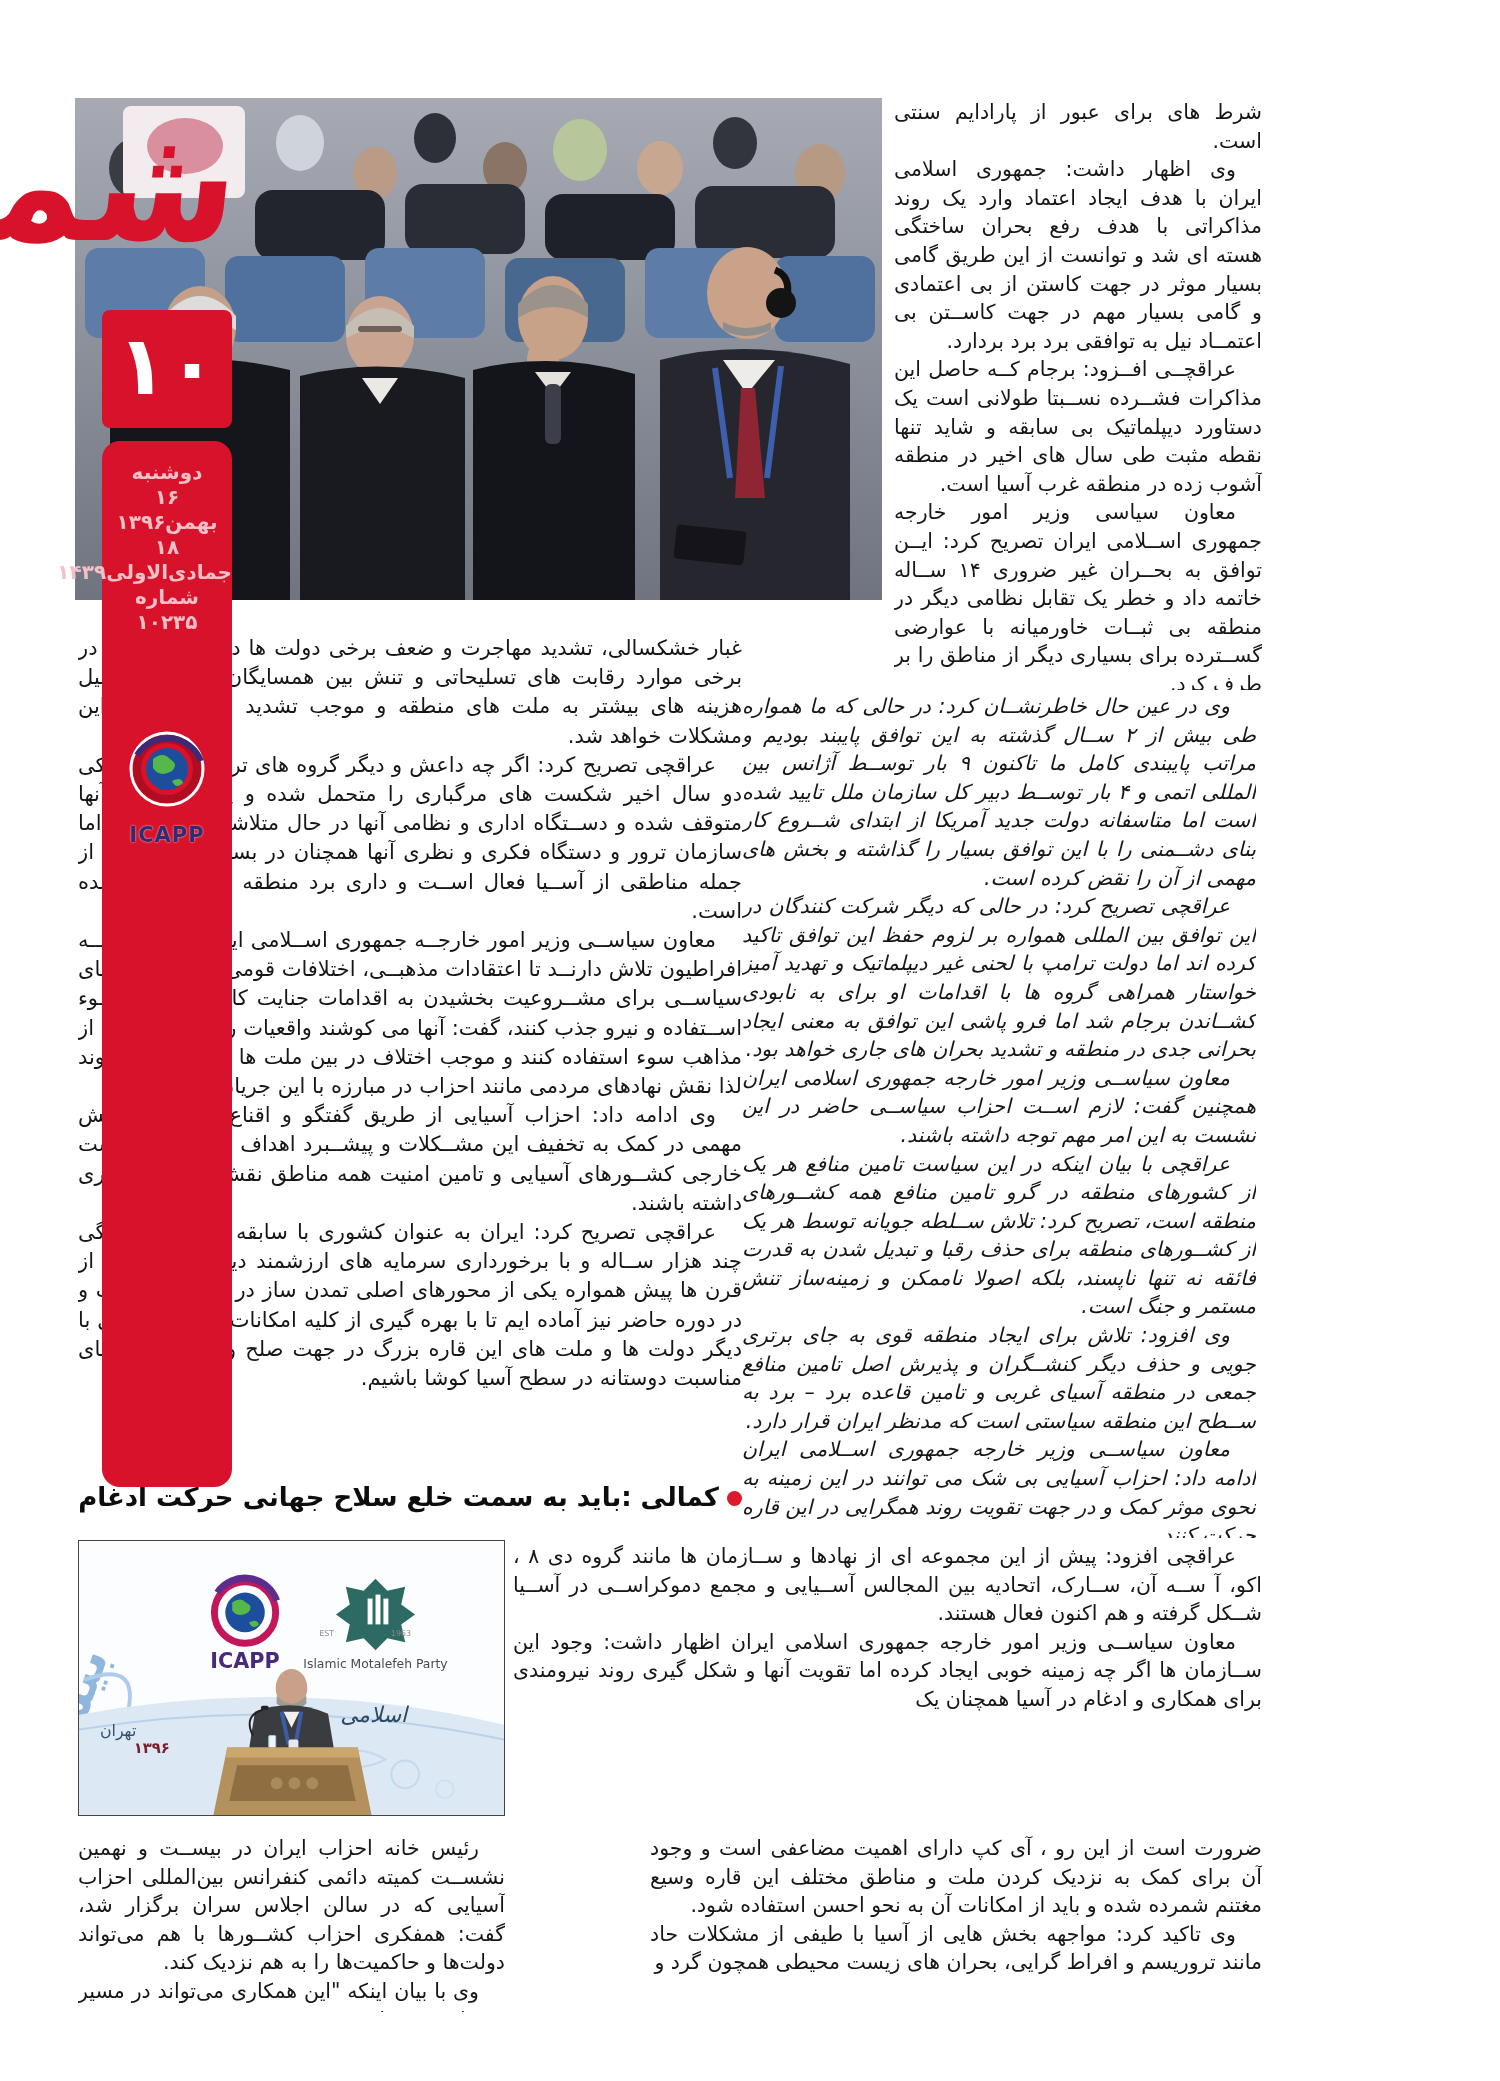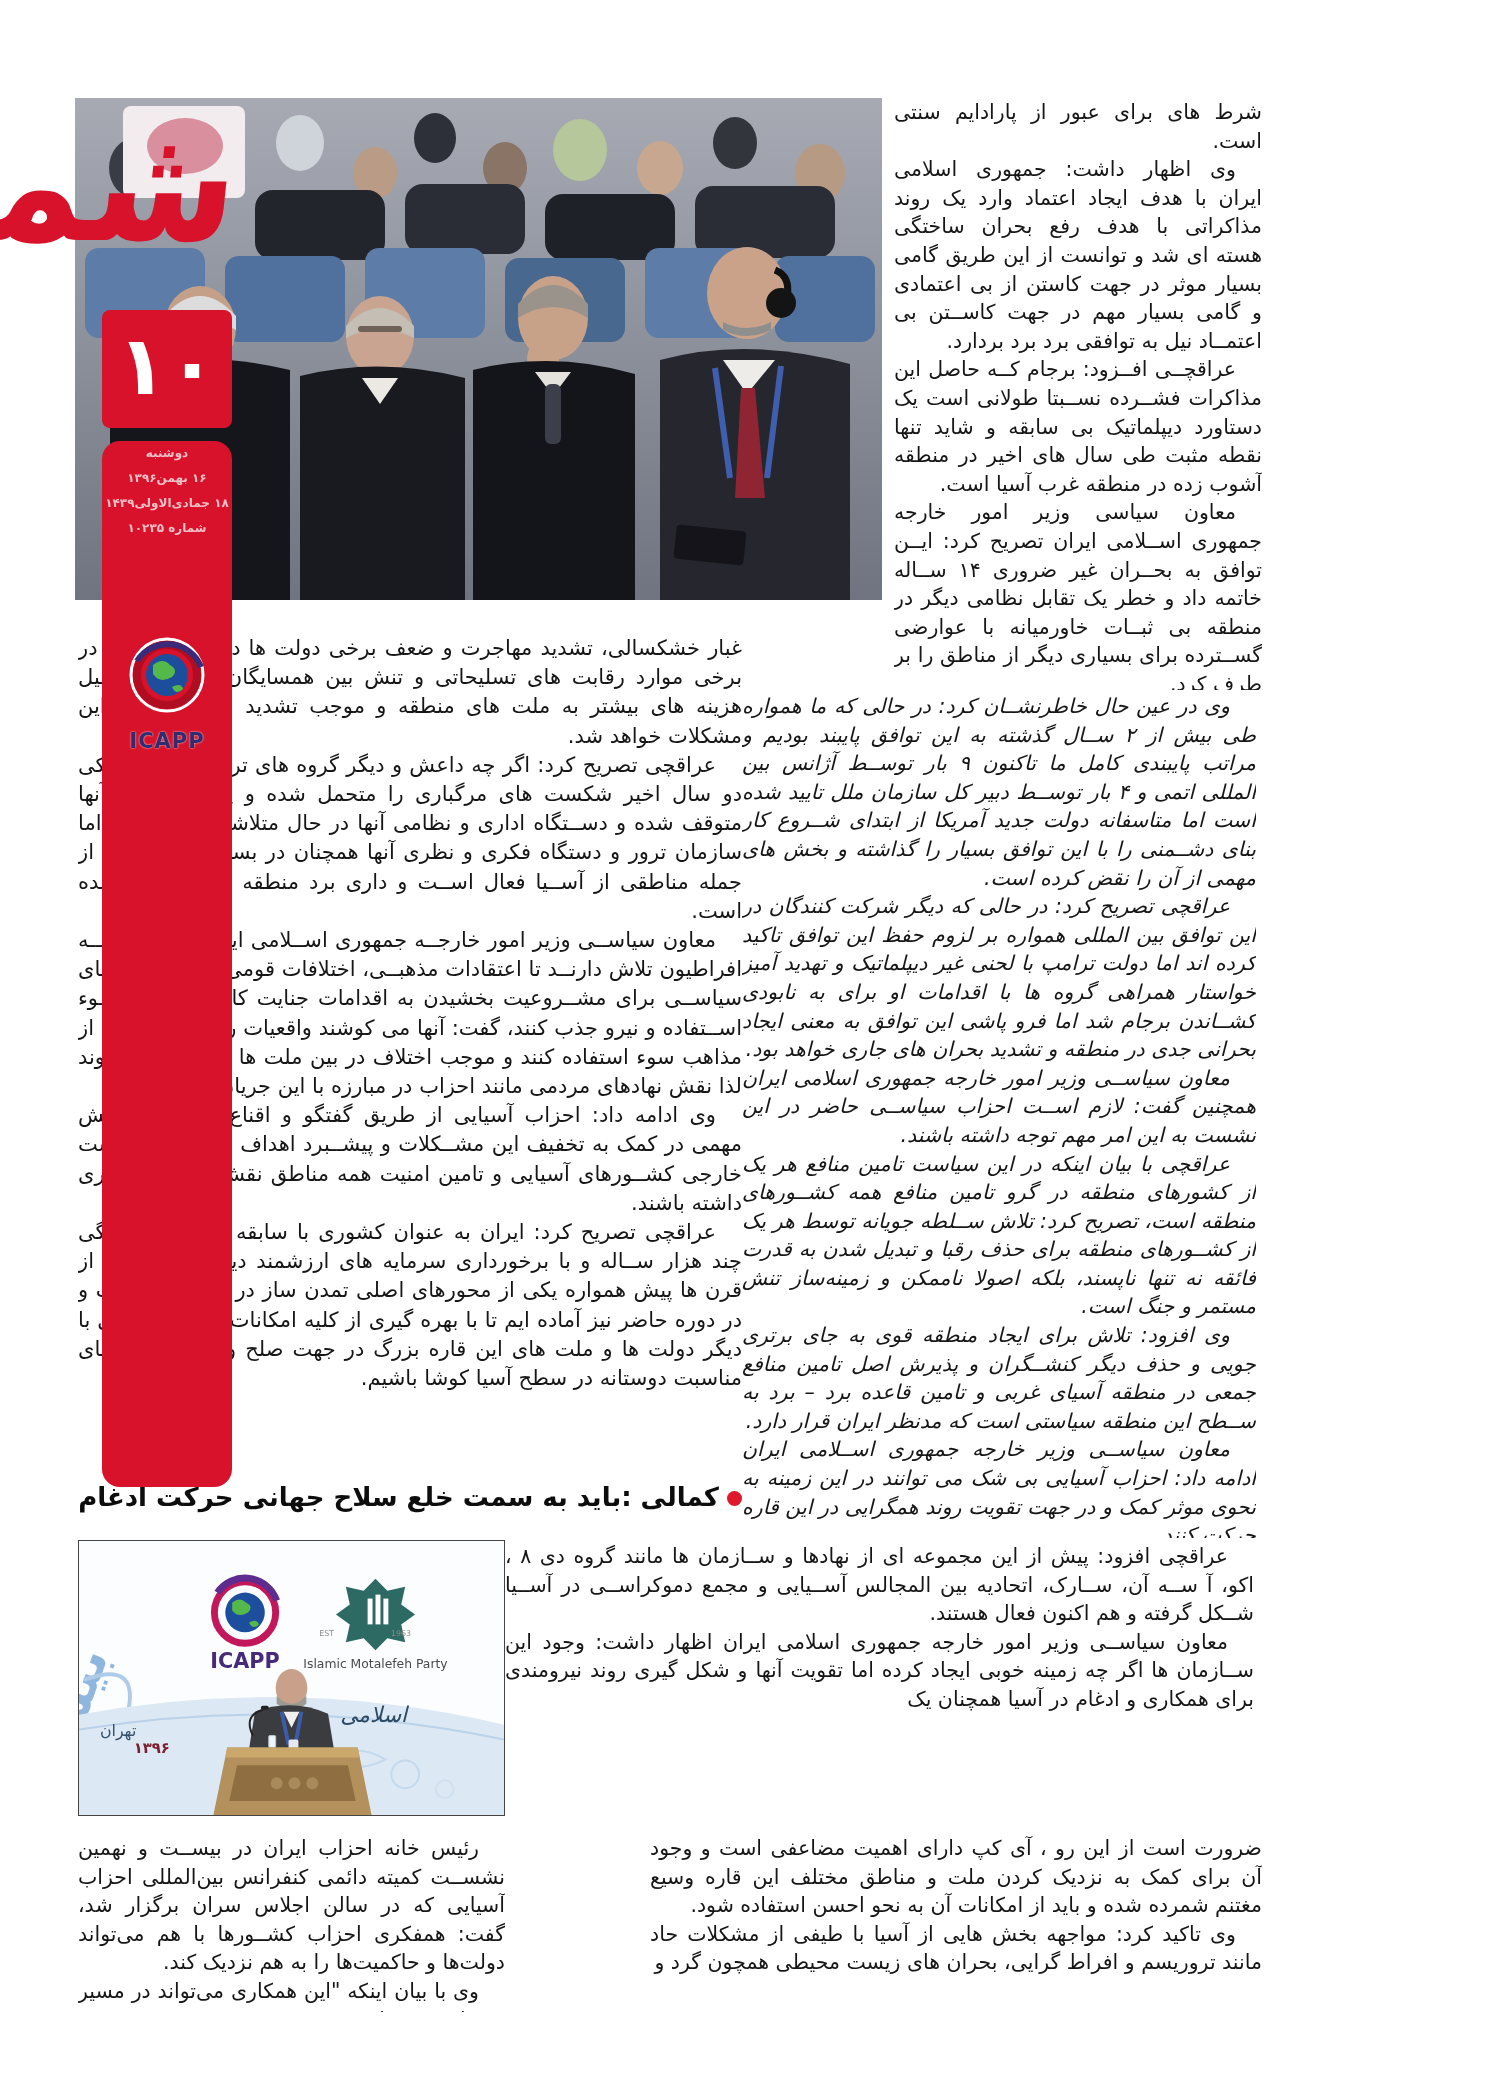--- a/index.html
+++ b/index.html
@@ -9,42 +9,42 @@
     overflow:hidden;color:#161616;
   }
   .abs{position:absolute;}
   
   .tx{font-size:20.5px;line-height:28.6px;text-align:justify;overflow:hidden;}
   .tx p{margin:0;text-indent:26px;}
   .tx.cont p:first-child{text-indent:0;}
   
   #blockA{right:238px;top:98px;width:368px;height:592px;}
   #blockB{right:244px;top:692px;width:514px;height:846px;font-style:italic;}
-  #blockD{right:246px;top:1542px;width:749px;height:288px;}
+  #blockD{right:238px;top:1542px;width:749px;height:288px;}
   #blockD2{right:238px;top:1834px;width:612px;height:178px;}
   #blockC{right:758px;top:634px;width:664px;height:846px;font-size:21px;line-height:29.2px;}
   #blockE{right:995px;top:1834px;width:427px;height:178px;}
   
   #photo1{right:618px;top:98px;width:807px;height:502px;}
   #photo2{right:995px;top:1540px;width:427px;height:276px;border:1px solid #444;background:#fbfcfd;box-sizing:border-box;}
   #photo1 svg,#photo2 svg{display:block;width:100%;height:100%;}
   
   #headline2{right:758px;top:1482px;width:664px;height:42px;text-align:right;
     font-weight:bold;font-size:26px;color:#0d0d0d;white-space:nowrap;overflow:hidden;}
   #headline2 .dot{display:inline-block;width:15px;height:15px;border-radius:50%;
     background:#e0182d;margin-left:8px;vertical-align:middle;}
   
   #shomaLogo{left:103px;top:70px;width:135px;height:235px;color:#d8122a;
     font-size:148px;font-weight:bold;line-height:230px;text-align:center;
     transform:skewX(-6deg) scaleY(1.08);}
   #numBox{left:102px;top:310px;width:130px;height:118px;background:#d8122a;border-radius:8px;
     color:#ffffff;text-align:center;}
   #numBox .num{font-size:82px;font-weight:bold;line-height:112px;}
   #mainBar{left:102px;top:441px;width:130px;height:1046px;background:#d8122a;border-radius:18px;}
-  #dateBlock{padding-top:0;text-align:center;color:#f5bfc6;font-size:12px;
+  #dateBlock{padding-top:19px;text-align:center;color:#f5bfc6;font-size:20px;
     font-weight:bold;line-height:25px;}
   #barIcapp{margin:86px auto 0 auto;width:100px;text-align:center;}
   #barIcapp .lbl{color:#312b72;font-weight:bold;font-size:21px;letter-spacing:1px;
     text-shadow:0 0 2px #f0f0f0;margin-top:2px;font-family:"DejaVu Sans",sans-serif;}
 </style>
 </head>
 <body>
 
 <div id="photo1" class="abs">
   <svg viewBox="0 0 807 502" preserveAspectRatio="none">

